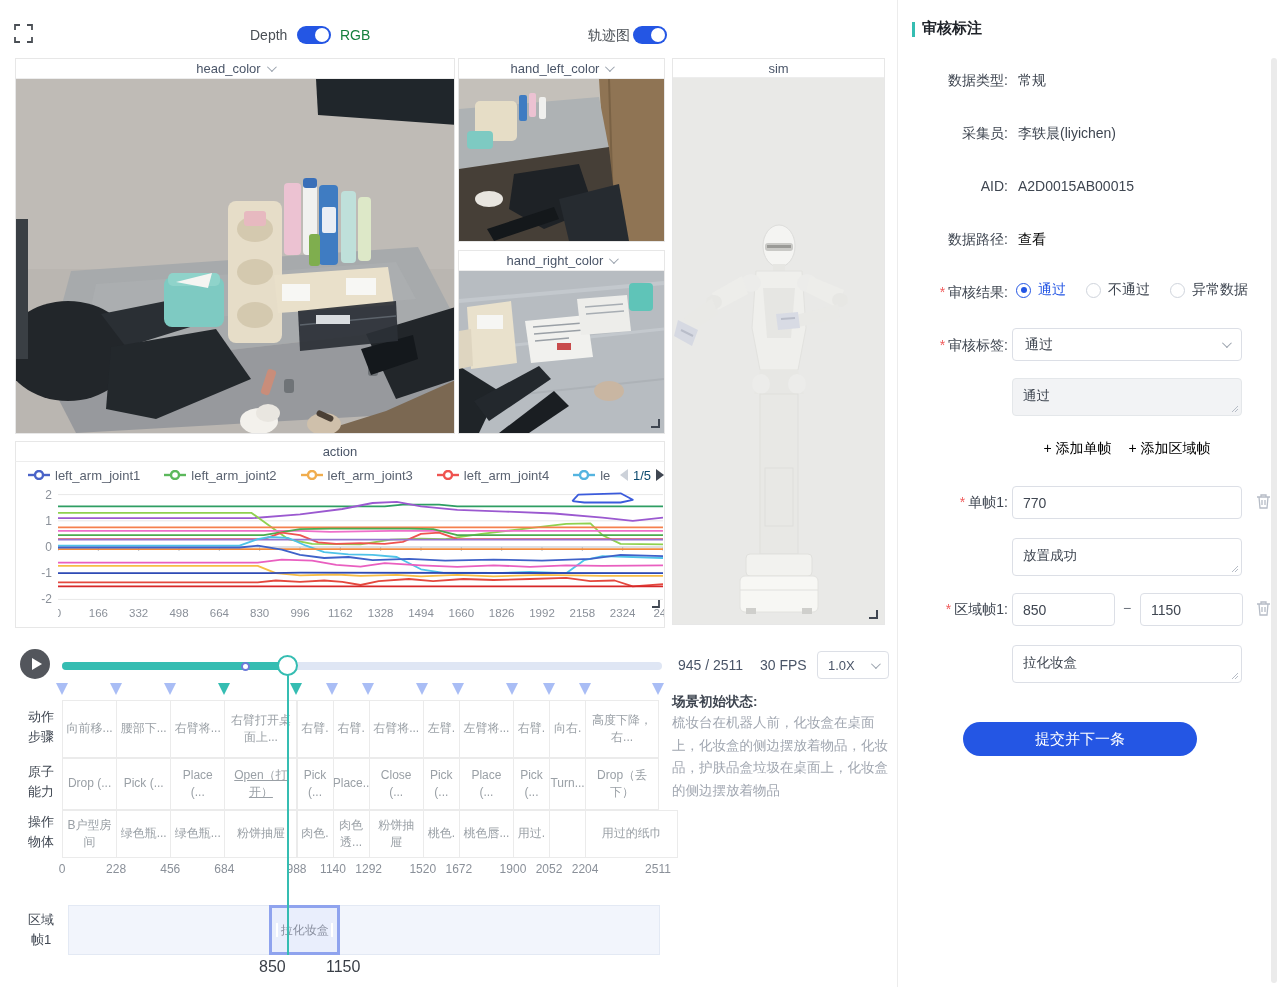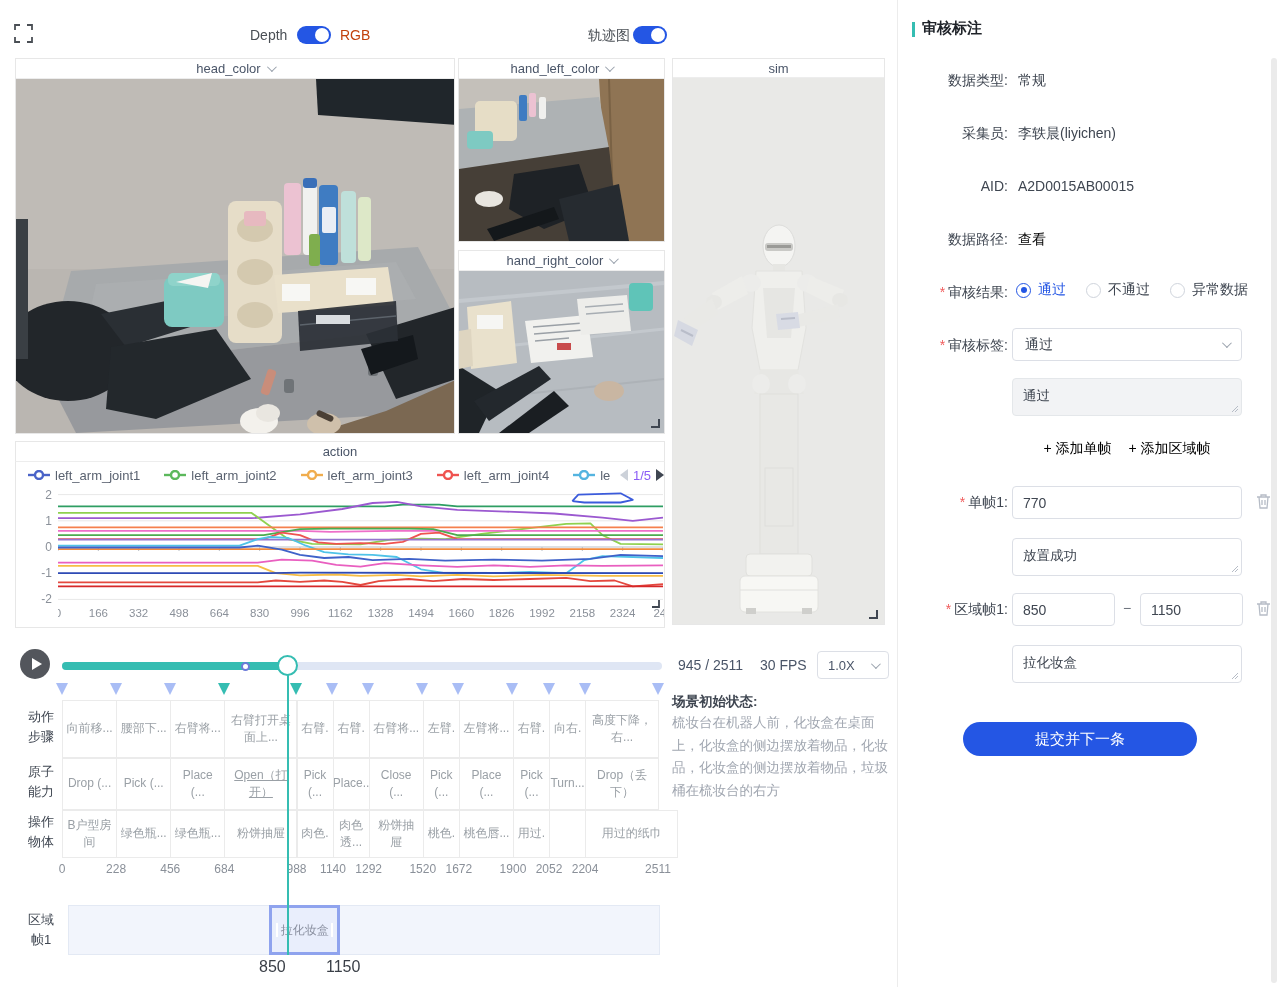--- a/index.html
+++ b/index.html
@@ -5,35 +5,35 @@
   * { box-sizing: border-box; margin: 0; padding: 0; }
   html,body { background:#fff; }
   body { font-family:"Liberation Sans","DejaVu Sans",sans-serif; color:#3f4651; }
   .app { position:relative; width:1280px; height:987px; overflow:hidden; background:#fff; }
   .abs { position:absolute; }
 
   
   .toggle { position:absolute; width:34px; height:18px; border-radius:9px; background:#2456e4; cursor:pointer; }
   .toggle .knob { position:absolute; right:2px; top:2px; width:14px; height:14px; border-radius:50%; background:#fff; }
   .tb-label { position:absolute; font-size:14px; color:#4a4f55; }
-  .tb-label.blue { color:#c2410c; }
+  .tb-label.blue { color:#15803d; }
 
   
   .panel { position:absolute; border:1px solid #e7e7e7; background:#fff; }
   .cam-header { height:20px; border-bottom:1px solid #ededed; display:flex; align-items:center; justify-content:center; gap:6px; font-size:13px; color:#4a5568; background:#fff; cursor:pointer; }
   .chev { width:7px; height:7px; border-right:1.5px solid #9aa2ad; border-bottom:1.5px solid #9aa2ad; transform:rotate(45deg) translateY(-2px); }
   .cam-body { position:relative; overflow:hidden; }
   .cam-body svg { display:block; }
 
   
   .chart-title { position:absolute; left:15px; top:441px; width:650px; height:21px; border:1px solid #e7e7e7; border-bottom:1px solid #ededed; display:flex; align-items:center; justify-content:center; font-size:13px; color:#4a5568; background:#fff; }
   #legend { position:absolute; left:28px; top:464px; width:590px; height:22px; display:flex; align-items:center; gap:24px; overflow:hidden; }
   .lg-item { display:flex; align-items:center; gap:5px; cursor:pointer; white-space:nowrap; }
   .lg-label { font-size:13px; color:#5a6270; }
-  .pager { position:absolute; left:620px; top:464px; height:22px; display:flex; align-items:center; gap:5px; font-size:13px; color:#8b5cf6; }
+  .pager { position:absolute; left:620px; top:464px; height:22px; display:flex; align-items:center; gap:5px; font-size:13px; color:#0c4a6e; }
   .arrow-l { width:0;height:0;border-top:6px solid transparent;border-bottom:6px solid transparent;border-right:8px solid #ccd1d9; cursor:pointer;}
   .arrow-r { width:0;height:0;border-top:6px solid transparent;border-bottom:6px solid transparent;border-left:8px solid #3f4651; cursor:pointer;}
   #chart-yticks span { position:absolute; width:26px; text-align:right; font-size:12px; color:#8a9099; }
   #chart-xticks span { position:absolute; transform:translateX(-50%); font-size:11.5px; color:#8a9099; white-space:nowrap; }
 
   
   .play-btn { position:absolute; left:20px; top:649px; width:30px; height:30px; border-radius:50%; background:#53565c; cursor:pointer; }
   .play-btn .tri { position:absolute; left:12px; top:9px; width:0; height:0; border-top:6px solid transparent; border-bottom:6px solid transparent; border-left:10px solid #fff; }
   .slider-track { position:absolute; left:62px; top:662px; width:600px; height:8px; border-radius:4px; background:#dfe6f4; cursor:pointer; }
   .slider-fill { position:absolute; left:0; top:0; height:8px; border-radius:4px; background:#35bdb2; }
@@ -454,21 +454,21 @@
       <span class="hdl" style="left:4px"></span>
       <span>拉化妆盒</span>
       <span class="hdl" style="right:4px"></span>
     </div>
   </div>
   <div class="rg-num" id="rg-start" style="left: 272.398px;">850</div>
   <div class="rg-num" id="rg-end" style="left: 343.127px;">1150</div>
   <div class="vline" id="cur-vline" style="left: 286.806px; top: 665px; height: 290px;"></div>
 
   <div class="scene-title">场景初始状态:</div>
-  <div class="scene-text">梳妆台在机器人前，化妆盒在桌面上，化妆盒的侧边摆放着物品，化妆品，化妆盒的侧边摆放着物品，垃圾桶在梳妆台的右方</div>
+  <div class="scene-text">梳妆台在机器人前，化妆盒在桌面上，化妆盒的侧边摆放着物品，化妆品，护肤品盒垃圾在桌面上，化妆盒的侧边摆放着物品</div>
 
   <div class="right-panel"></div>
   <div class="rp-accent"></div>
   <div class="rp-title">审核标注</div>
 
   <span class="fld-label" style="top:72px">数据类型:</span>
   <span class="fld-value" style="top:72px">常规</span>
   <span class="fld-label" style="top:125px">采集员:</span>
   <span class="fld-value" style="top:125px">李轶晨(liyichen)</span>
   <span class="fld-label" style="top:178px">AID:</span>

